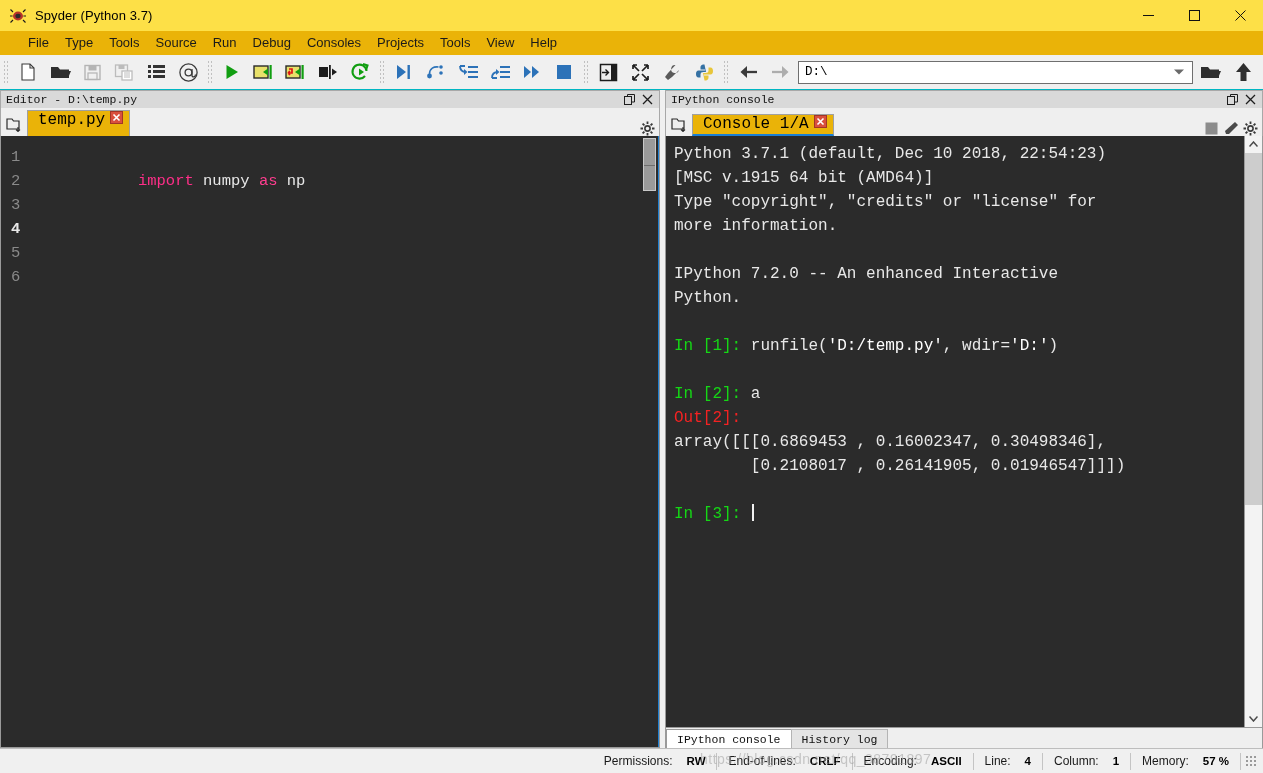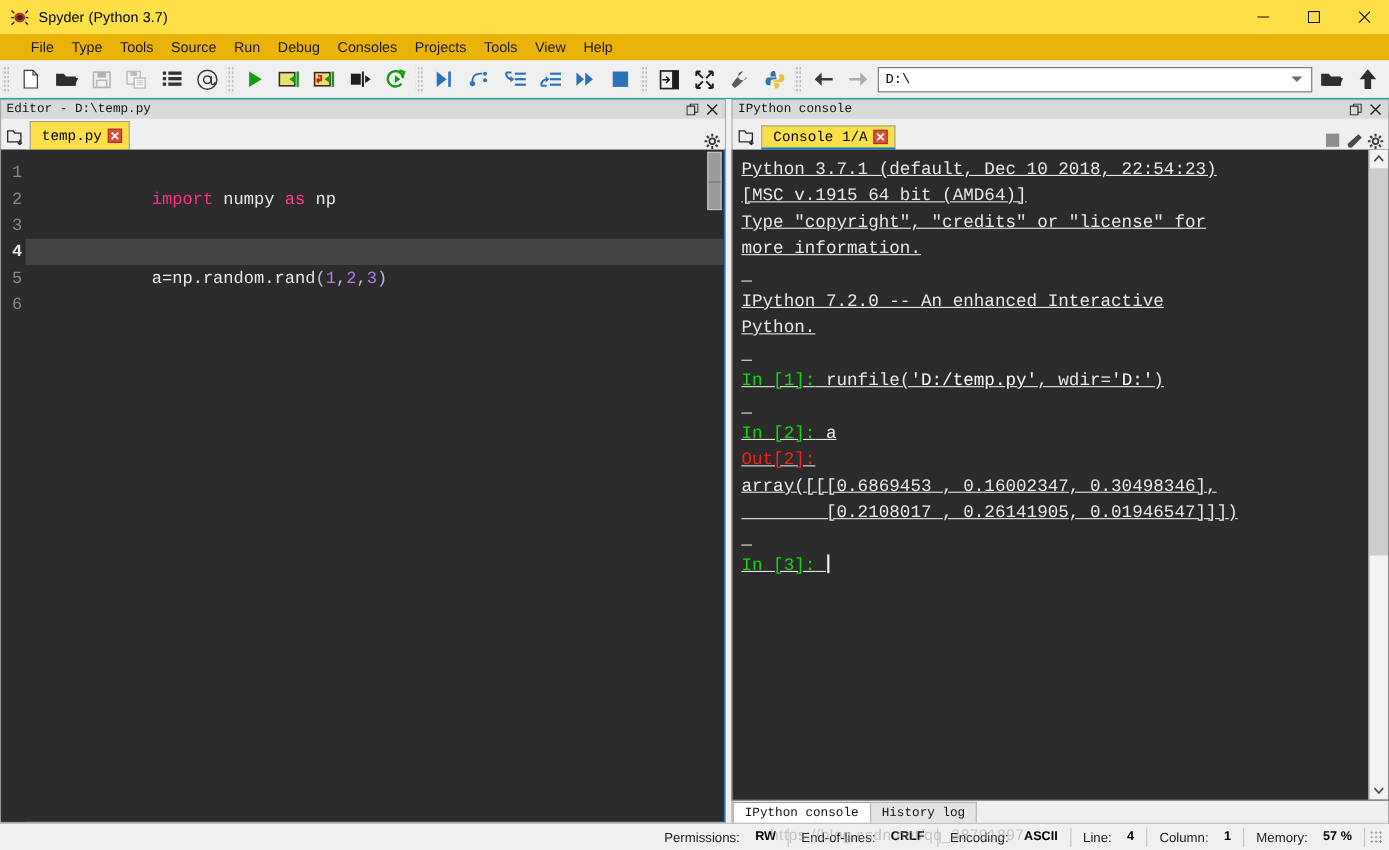--- a/index.html
+++ b/index.html
@@ -74,23 +74,23 @@
   .pane-title .pt-actions { margin-left:auto; display:flex; align-items:center; gap:7px; padding-right:6px; }
   .pt-ico { width:11px; height:11px; display:block; }
 
   .tabstrip {
     height:28px; background:#efefef; display:flex; align-items:flex-end;
     border-left:1px solid #a8a8a8; border-right:1px solid #a8a8a8;
     flex:0 0 28px; position:relative;
   }
   .tabstrip-browse { width:26px; display:flex; align-items:center; justify-content:center; padding-bottom:4px; }
   .tab {
-    height:26px; background:#fde047; border:1px solid #a0a0a0; border-bottom:none;
-    display:flex; align-items:center; gap:5px; padding:0 6px 0 10px;
-    font-family:"Liberation Mono", monospace; font-size:13px; color:#000;
+    height:26px; background:#eab308; border:1px solid #a0a0a0; border-bottom:none;
+    display:flex; gap:5px; padding:0 6px 0 10px;
+    font-family:"Liberation Mono", monospace; font-size:16px; color:#000;
   }
   .tab.console-tab { border-bottom:2px solid #1a7fd4; height:22px; }
   .tab-close {
     width:13px; height:13px; background:#d94f3d; border:1px solid #a33527;
     display:flex; align-items:center; justify-content:center;
   }
   .tabstrip .ts-right { margin-left:auto; display:flex; align-items:center; gap:8px; padding:0 8px 4px 0; }
 
   
   .editor-body {
@@ -130,21 +130,20 @@
 
   
   .console-body {
     flex:1; background:#2b2b2b; position:relative; min-height:0;
     border:1px solid #9a9a9a; border-top:none; display:flex; overflow:hidden;
   }
   .console-inner {
     flex:1; padding:6px 0 0 8px; font-family:"Liberation Mono", monospace;
     font-size:16px; line-height:24px; color:#e6e6e6; overflow:hidden; min-width:0;
     white-space:pre;
-    text-decoration:underline;
   }
   .c-white { color:#e8e8e8; }
   .c-green { color:#15d715; }
   .c-red   { color:#f42222; }
   .c-str   { color:#ffffff; }
   .caret-blink {
     display:inline-block; width:2px; height:17px; background:#f0f0f0;
     vertical-align:-3px; margin-left:1px;
   }
   .cs-scroll {
@@ -494,23 +493,20 @@
           <div class="ln current">4</div>
           <div class="ln">5</div>
           <div class="ln">6</div>
         </div>
         <div class="code-area">
           <div class="code-line">
             <span class="tok-kw">import</span><span class="tok-plain"> numpy </span><span class="tok-kw2">as</span><span class="tok-plain"> np</span>
           </div>
           <div class="code-line"></div>
           <div class="code-line"></div>
-          <div class="code-line current">
-            <span class="tok-plain">a=np.random.rand</span><span class="tok-paren">(</span><span class="tok-num">1</span><span class="tok-paren">,</span><span class="tok-num">2</span><span class="tok-paren">,</span><span class="tok-num">3</span><span class="tok-paren">)</span>
-          </div>
           <div class="code-line"></div>
           <div class="code-line"></div>
           <div class="ed-scroll">
             <div class="ed-thumb"></div>
           </div>
         </div>
         <div class="ed-right-edge"></div>
       </div>
     </div>
 

